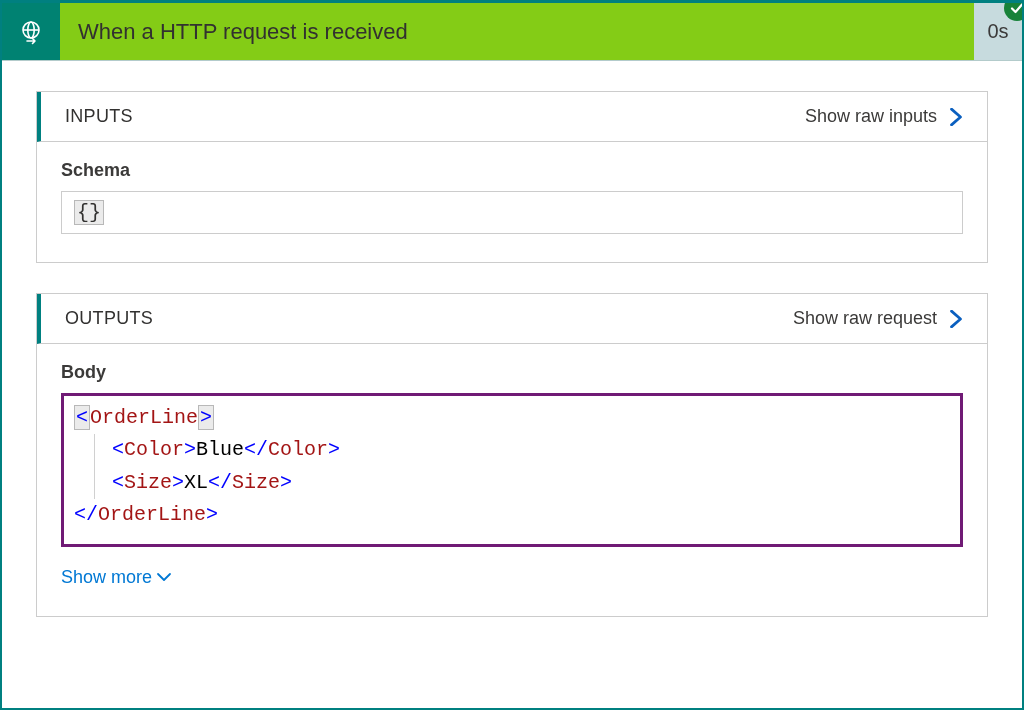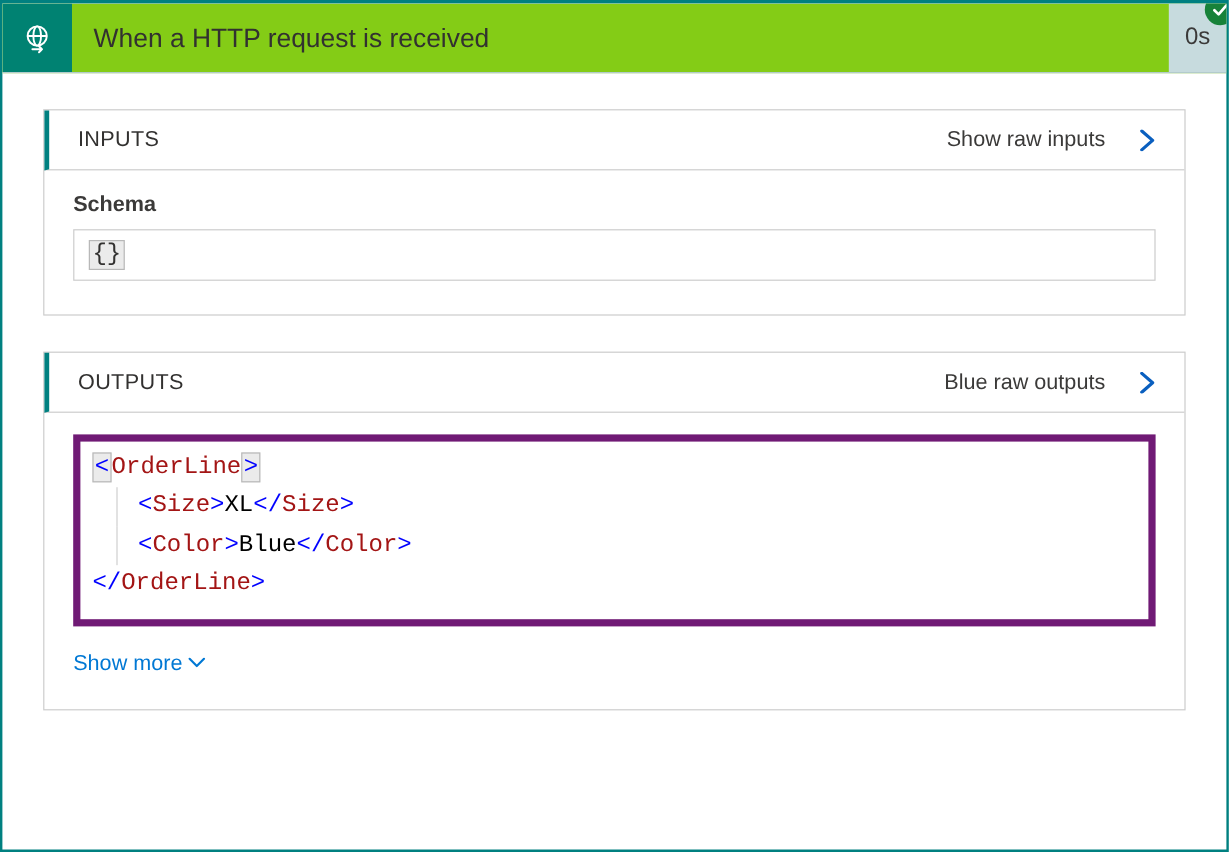--- a/index.html
+++ b/index.html
@@ -84,21 +84,21 @@
     }
     .panel-title {
       font-size: 18px;
       font-weight: 400;
       color: #323130;
       letter-spacing: 0.3px;
     }
     .panel-header-link {
       display: flex;
       align-items: center;
-      gap: 26px;
+      gap: 10px;
       color: #3b3a39;
       font-size: 18px;
       cursor: pointer;
     }
     .panel-header-link svg {
       width: 18px;
       height: 18px;
     }
     .panel-body {
       padding: 18px 24px 28px 24px;
@@ -117,21 +117,21 @@
       font-size: 20px;
       color: #323130;
     }
     .schema-content {
       display: inline-block;
       background: #ebebeb;
       border: 1px solid #b8b8b8;
       padding: 0 2px;
     }
     .xml-block {
-      border: 6px solid #701a75;
+      border: 3px solid #701a75;
       background: #ffffff;
       padding: 6px 10px 12px 10px;
       font-family: Consolas, "Courier New", monospace;
       font-size: 20px;
       line-height: 1.62;
     }
     .xml-line-root { padding-left: 0; }
     .xml-line-child { padding-left: 38px; position: relative;}
     .xml-line-child::before{
       content:"";
@@ -199,31 +199,32 @@
       <div class="field-box">
         <span class="schema-content">{}</span>
       </div>
     </div>
   </div>
 
   <div class="panel">
     <div class="panel-header">
       <div class="panel-title">OUTPUTS</div>
       <div class="panel-header-link">
-        <span>Blue raw outputs</span>
+        <span>Show raw request</span>
         <svg viewBox="0 0 16 16">
             <path d="M4 1 L12 8 L4 15" stroke="#0a5fbf" stroke-width="2.4" fill="none" stroke-linejoin="round" stroke-linecap="round"></path>
           </svg>
       </div>
     </div>
     <div class="panel-body">
+      <div class="field-label">Body</div>
       <div class="xml-block" id="xml-block">
           <div class="xml-line-root"><span class="x-bracket hl">&lt;</span><span class="x-tag">OrderLine</span><span class="x-bracket hl">&gt;</span></div>
+          <div class="xml-line-child"><span class="x-bracket">&lt;</span><span class="x-tag">Color</span><span class="x-bracket">&gt;</span><span class="x-text">Blue</span><span class="x-bracket">&lt;/</span><span class="x-tag">Color</span><span class="x-bracket">&gt;</span></div>
           <div class="xml-line-child"><span class="x-bracket">&lt;</span><span class="x-tag">Size</span><span class="x-bracket">&gt;</span><span class="x-text">XL</span><span class="x-bracket">&lt;/</span><span class="x-tag">Size</span><span class="x-bracket">&gt;</span></div>
-          <div class="xml-line-child"><span class="x-bracket">&lt;</span><span class="x-tag">Color</span><span class="x-bracket">&gt;</span><span class="x-text">Blue</span><span class="x-bracket">&lt;/</span><span class="x-tag">Color</span><span class="x-bracket">&gt;</span></div>
           <div class="xml-line-root"><span class="x-bracket">&lt;/</span><span class="x-tag">OrderLine</span><span class="x-bracket">&gt;</span></div>
         </div>
       <div class="show-more">
         <span>Show more</span>
         <svg viewBox="0 0 16 16">
             <path d="M2 5 L8 11 L14 5" stroke="#0078d4" stroke-width="1.8" fill="none" stroke-linejoin="round" stroke-linecap="round"></path>
           </svg>
       </div>
     </div>
   </div>

